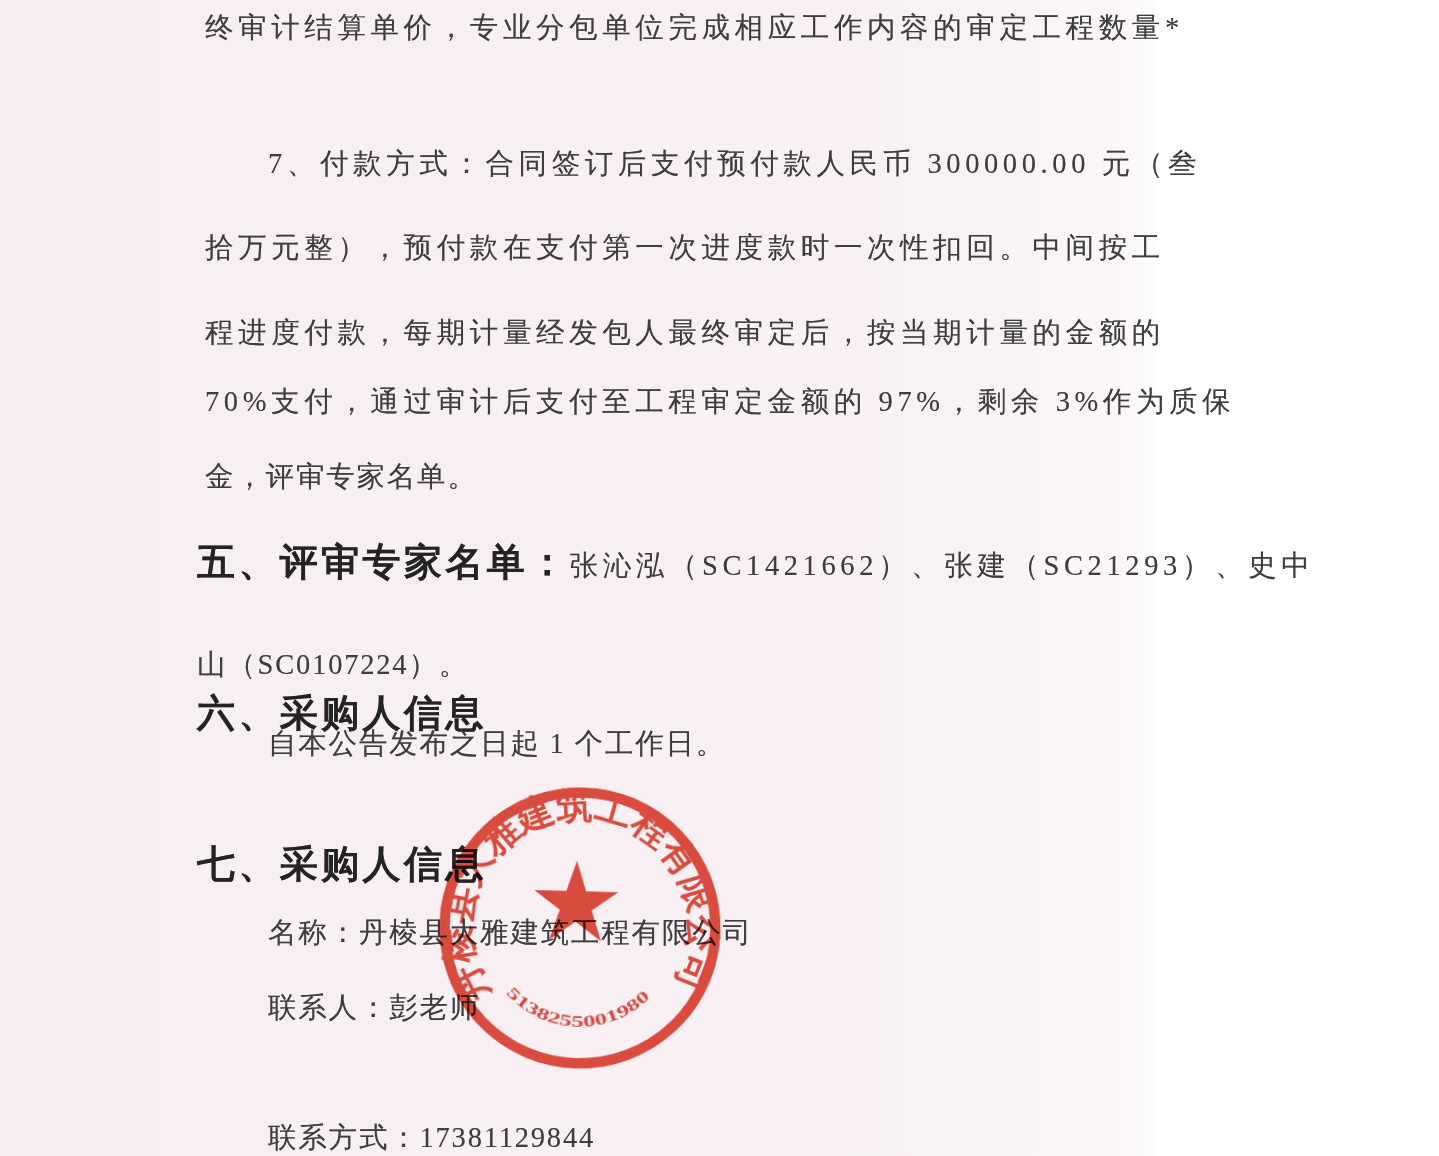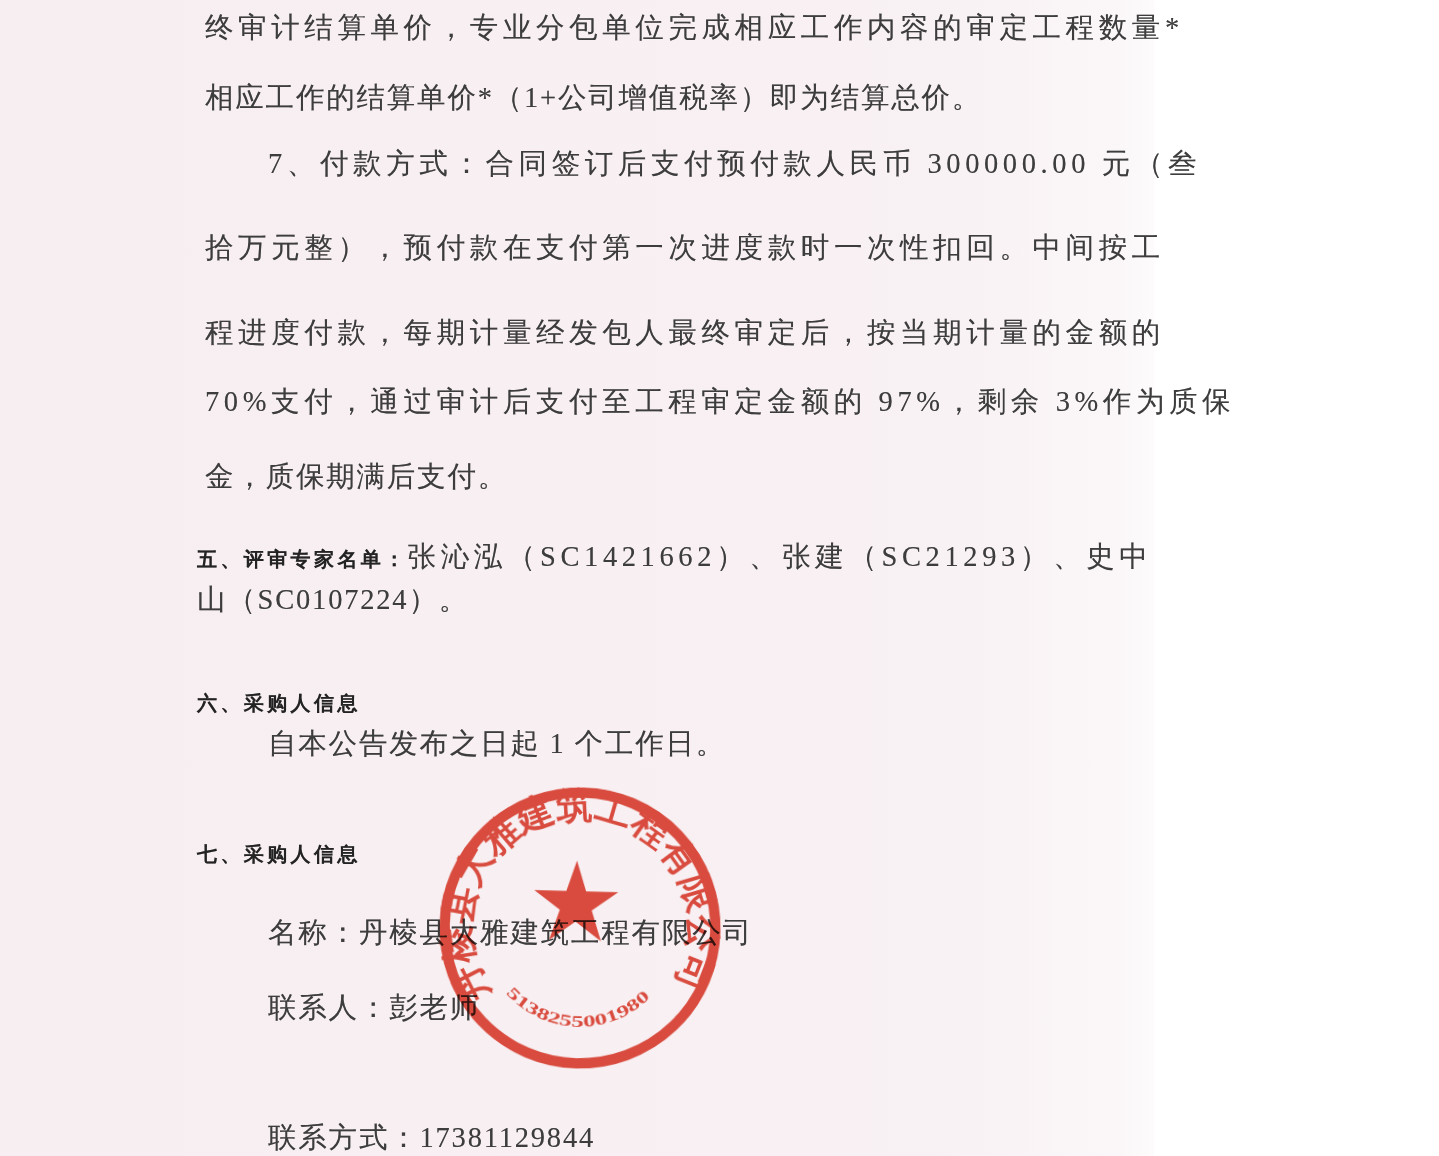--- a/index.html
+++ b/index.html
@@ -15,21 +15,21 @@
     position:absolute;left:205px;white-space:pre;
     font-size:28.5px;line-height:1.15;color:#3d3d3d;
     letter-spacing:4.6px;
     text-shadow:0 0 .6px rgba(70,70,70,.45);
   }
   .ln.short{letter-spacing:1.8px;}
   .ln.indent{left:268px;}
   .ln.hang{left:197px;}
   .hd{
     font-family:"Liberation Sans","DejaVu Sans",sans-serif;
-    font-weight:700;color:#232323;letter-spacing:3.4px;font-size:20px;
+    font-weight:700;color:#232323;letter-spacing:3.4px;font-size:38px;
     text-shadow:0 0 .5px rgba(35,35,35,.5);
   }
   .seal{
     position:absolute;left:433px;top:787px;width:294px;height:282px;
     mix-blend-mode:multiply;opacity:.92;
     transform:rotate(1.5deg);
     filter:blur(.3px);
   }
   .seal svg{width:100%;height:100%;display:block;}
   .seal-name{
@@ -40,30 +40,29 @@
     font-family:"Liberation Serif","DejaVu Serif",serif;
     font-weight:700;font-size:17px;
   }
 </style>
 </head>
 <body>
 
 <div class="page">
 
   <div class="ln" style="top:12px">终审计结算单价，专业分包单位完成相应工作内容的审定工程数量*</div>
-  <div class="ln short" style="top:82px">相应工作的结算单价*（1+公司增值税率）即为结算总价。</div>
 
   <div class="ln indent" style="top:148px">7、付款方式：合同签订后支付预付款人民币 300000.00 元（叁</div>
   <div class="ln" style="top:232px">拾万元整），预付款在支付第一次进度款时一次性扣回。中间按工</div>
   <div class="ln" style="top:317px">程进度付款，每期计量经发包人最终审定后，按当期计量的金额的</div>
   <div class="ln" style="top:386px">70%支付，通过审计后支付至工程审定金额的 97%，剩余 3%作为质保</div>
-  <div class="ln short" style="top:461px">金，质保期满后支付。</div>
+  <div class="ln short" style="top:461px">金，评审专家名单。</div>
 
   <div class="ln hang" style="top:541px"><span class="hd">五、评审专家名单：</span><span>张沁泓（SC1421662）、张建（SC21293）、史中</span></div>
-  <div class="ln short hang" style="top:584px">山（SC0107224）。</div>
+  <div class="ln short hang" style="top:649px">山（SC0107224）。</div>
 
   <div class="ln hang hd" style="top:692px">六、采购人信息</div>
   <div class="ln short indent" style="top:728px">自本公告发布之日起 1 个工作日。</div>
 
   <div class="ln hang hd" style="top:843px">七、采购人信息</div>
   <div class="ln short indent" style="top:917px">名称：丹棱县大雅建筑工程有限公司</div>
   <div class="ln short indent" style="top:992px">联系人：彭老师</div>
   <div class="ln short indent" style="top:1122px">联系方式：17381129844</div>
 
   <div class="seal">

